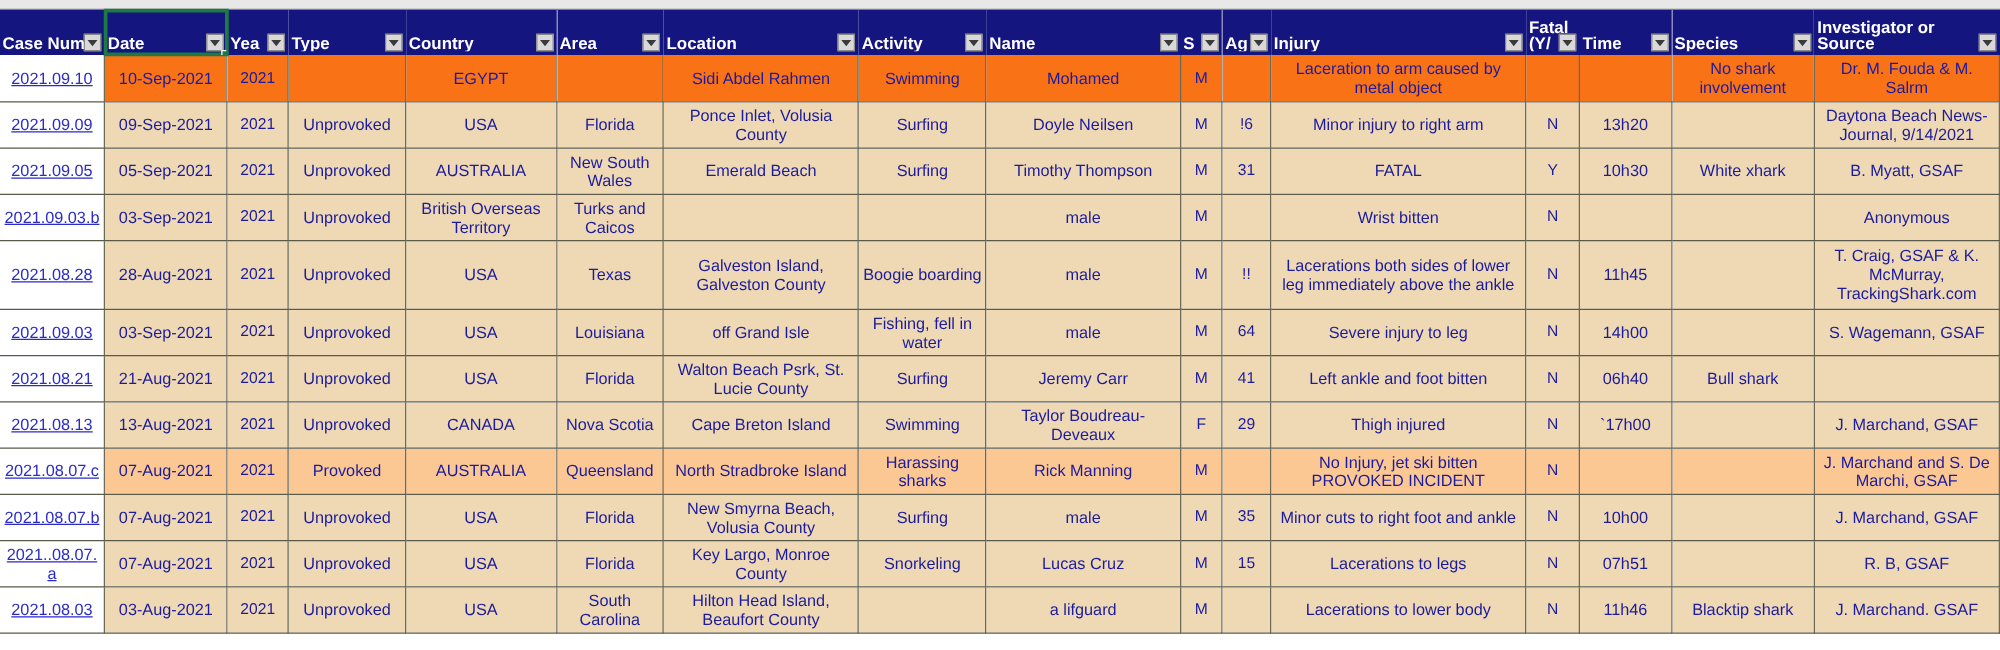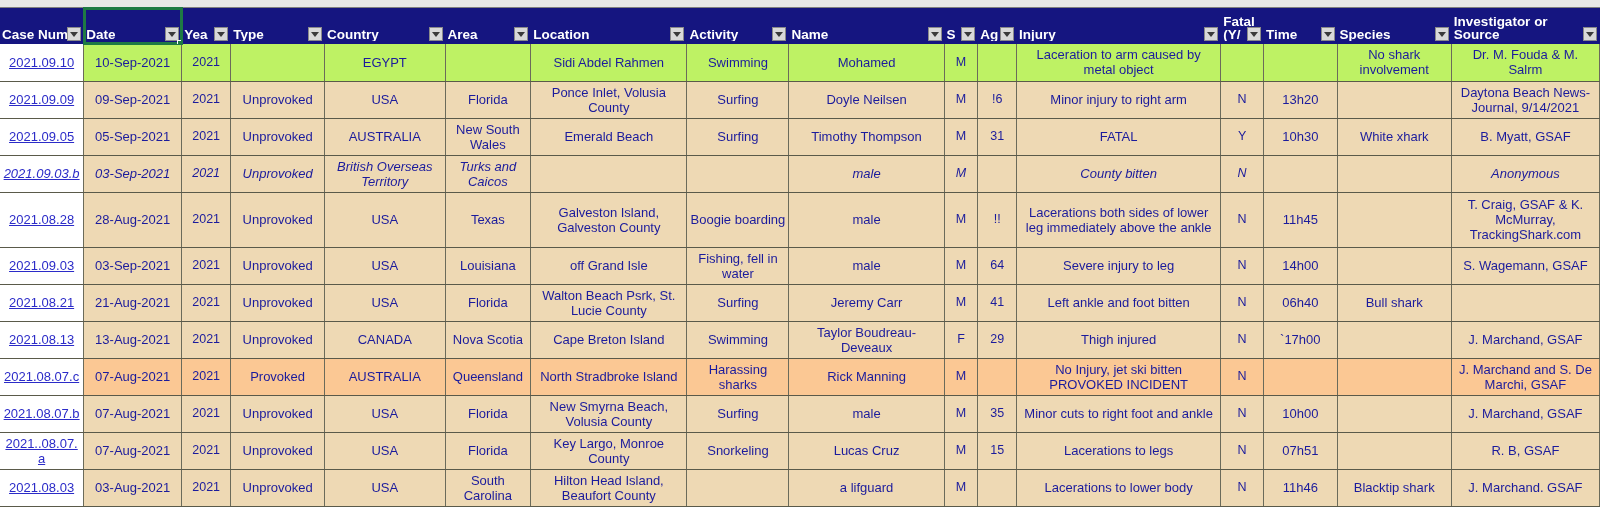--- a/index.html
+++ b/index.html
@@ -101,21 +101,21 @@
     text-align: center;
     vertical-align: middle;
     padding: 2px 3px;
     border-right: 1px solid #6b6b5a;
     border-bottom: 1px solid #5a5a4a;
     line-height: 15px;
     overflow: hidden;
     word-wrap: break-word;
   }
   tr.row-tan td.cell  { background: #eed9b4; }
-  tr.row-blue td.cell { background: #bef264; }
+  tr.row-blue td.cell { background: #f97316; }
   tr.row-orange td.cell { background: #fbc894; }
   
   td.cell.case-col {
     background: #ffffff !important;
     border-right: 1px solid #6b6b5a;
     margin-left: 10px;
   }
   td.cell.case-col a {
     color: #2b2bc8;
     text-decoration: underline;
@@ -300,33 +300,33 @@
           <td class="cell">Surfing</td>
           <td class="cell">Timothy Thompson</td>
           <td class="cell narrow">M</td>
           <td class="cell narrow">31</td>
           <td class="cell">FATAL</td>
           <td class="cell narrow">Y</td>
           <td class="cell">10h30</td>
           <td class="cell">White xhark</td>
           <td class="cell">B. Myatt, GSAF</td>
         </tr>
-        <tr class="row-tan" style="height: 37px; font-style: italic;">
+        <tr class="row-tan" style="height: 37px;">
           <td class="cell case-col"><a>2021.09.03.b</a></td>
           <td class="cell">03-Sep-2021</td>
           <td class="cell narrow">2021</td>
           <td class="cell">Unprovoked</td>
           <td class="cell">British Overseas Territory</td>
           <td class="cell">Turks and Caicos</td>
           <td class="cell"></td>
           <td class="cell"></td>
           <td class="cell">male</td>
           <td class="cell narrow">M</td>
           <td class="cell narrow"></td>
-          <td class="cell">County bitten</td>
+          <td class="cell">Wrist bitten</td>
           <td class="cell narrow">N</td>
           <td class="cell"></td>
           <td class="cell"></td>
           <td class="cell">Anonymous</td>
         </tr>
         <tr class="row-tan" style="height: 55px;">
           <td class="cell case-col"><a>2021.08.28</a></td>
           <td class="cell">28-Aug-2021</td>
           <td class="cell narrow">2021</td>
           <td class="cell">Unprovoked</td>

